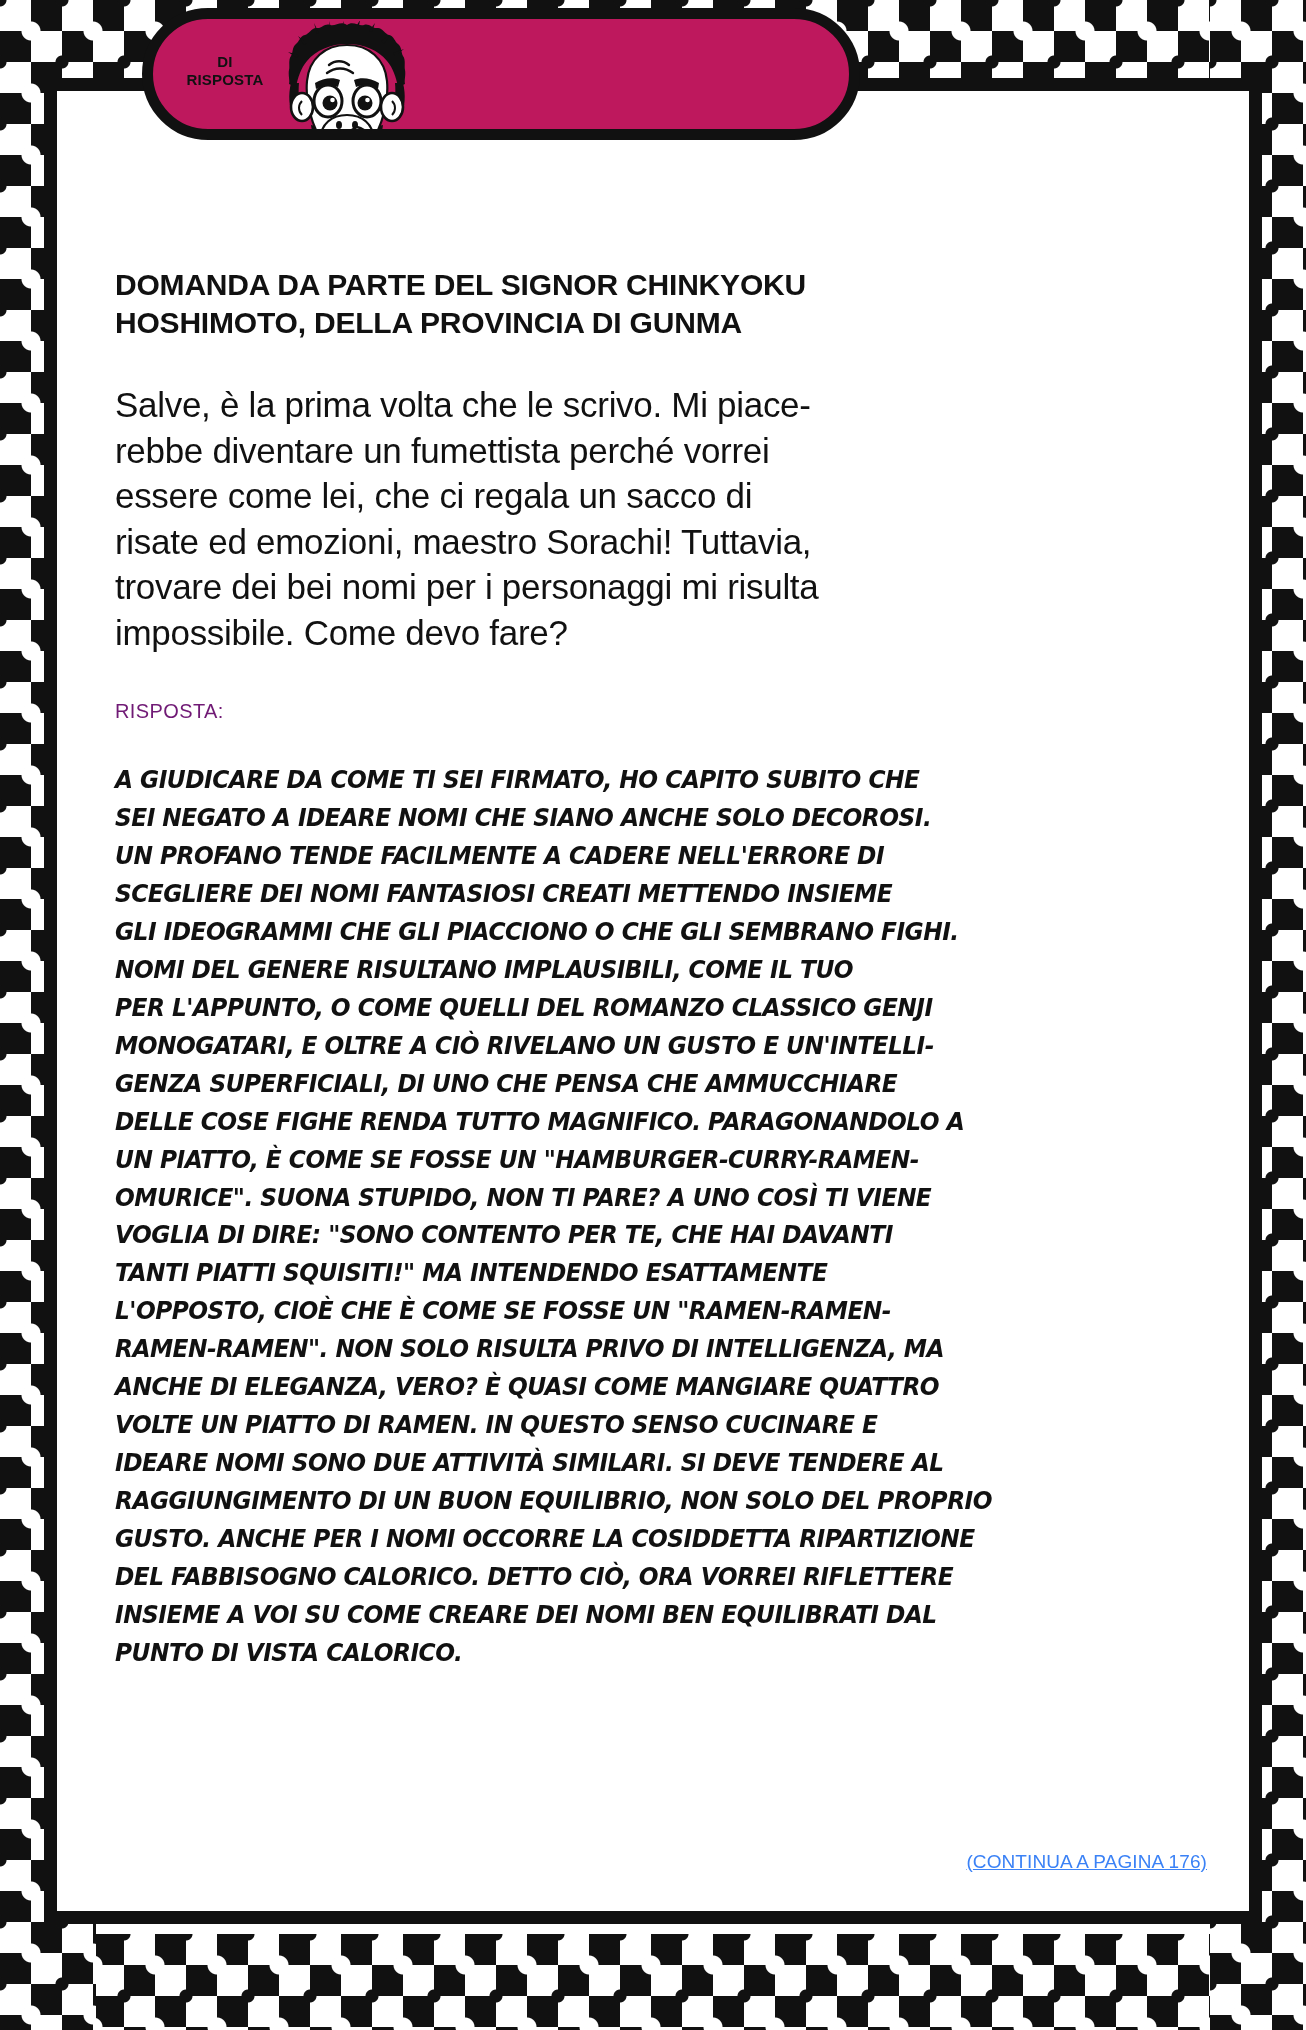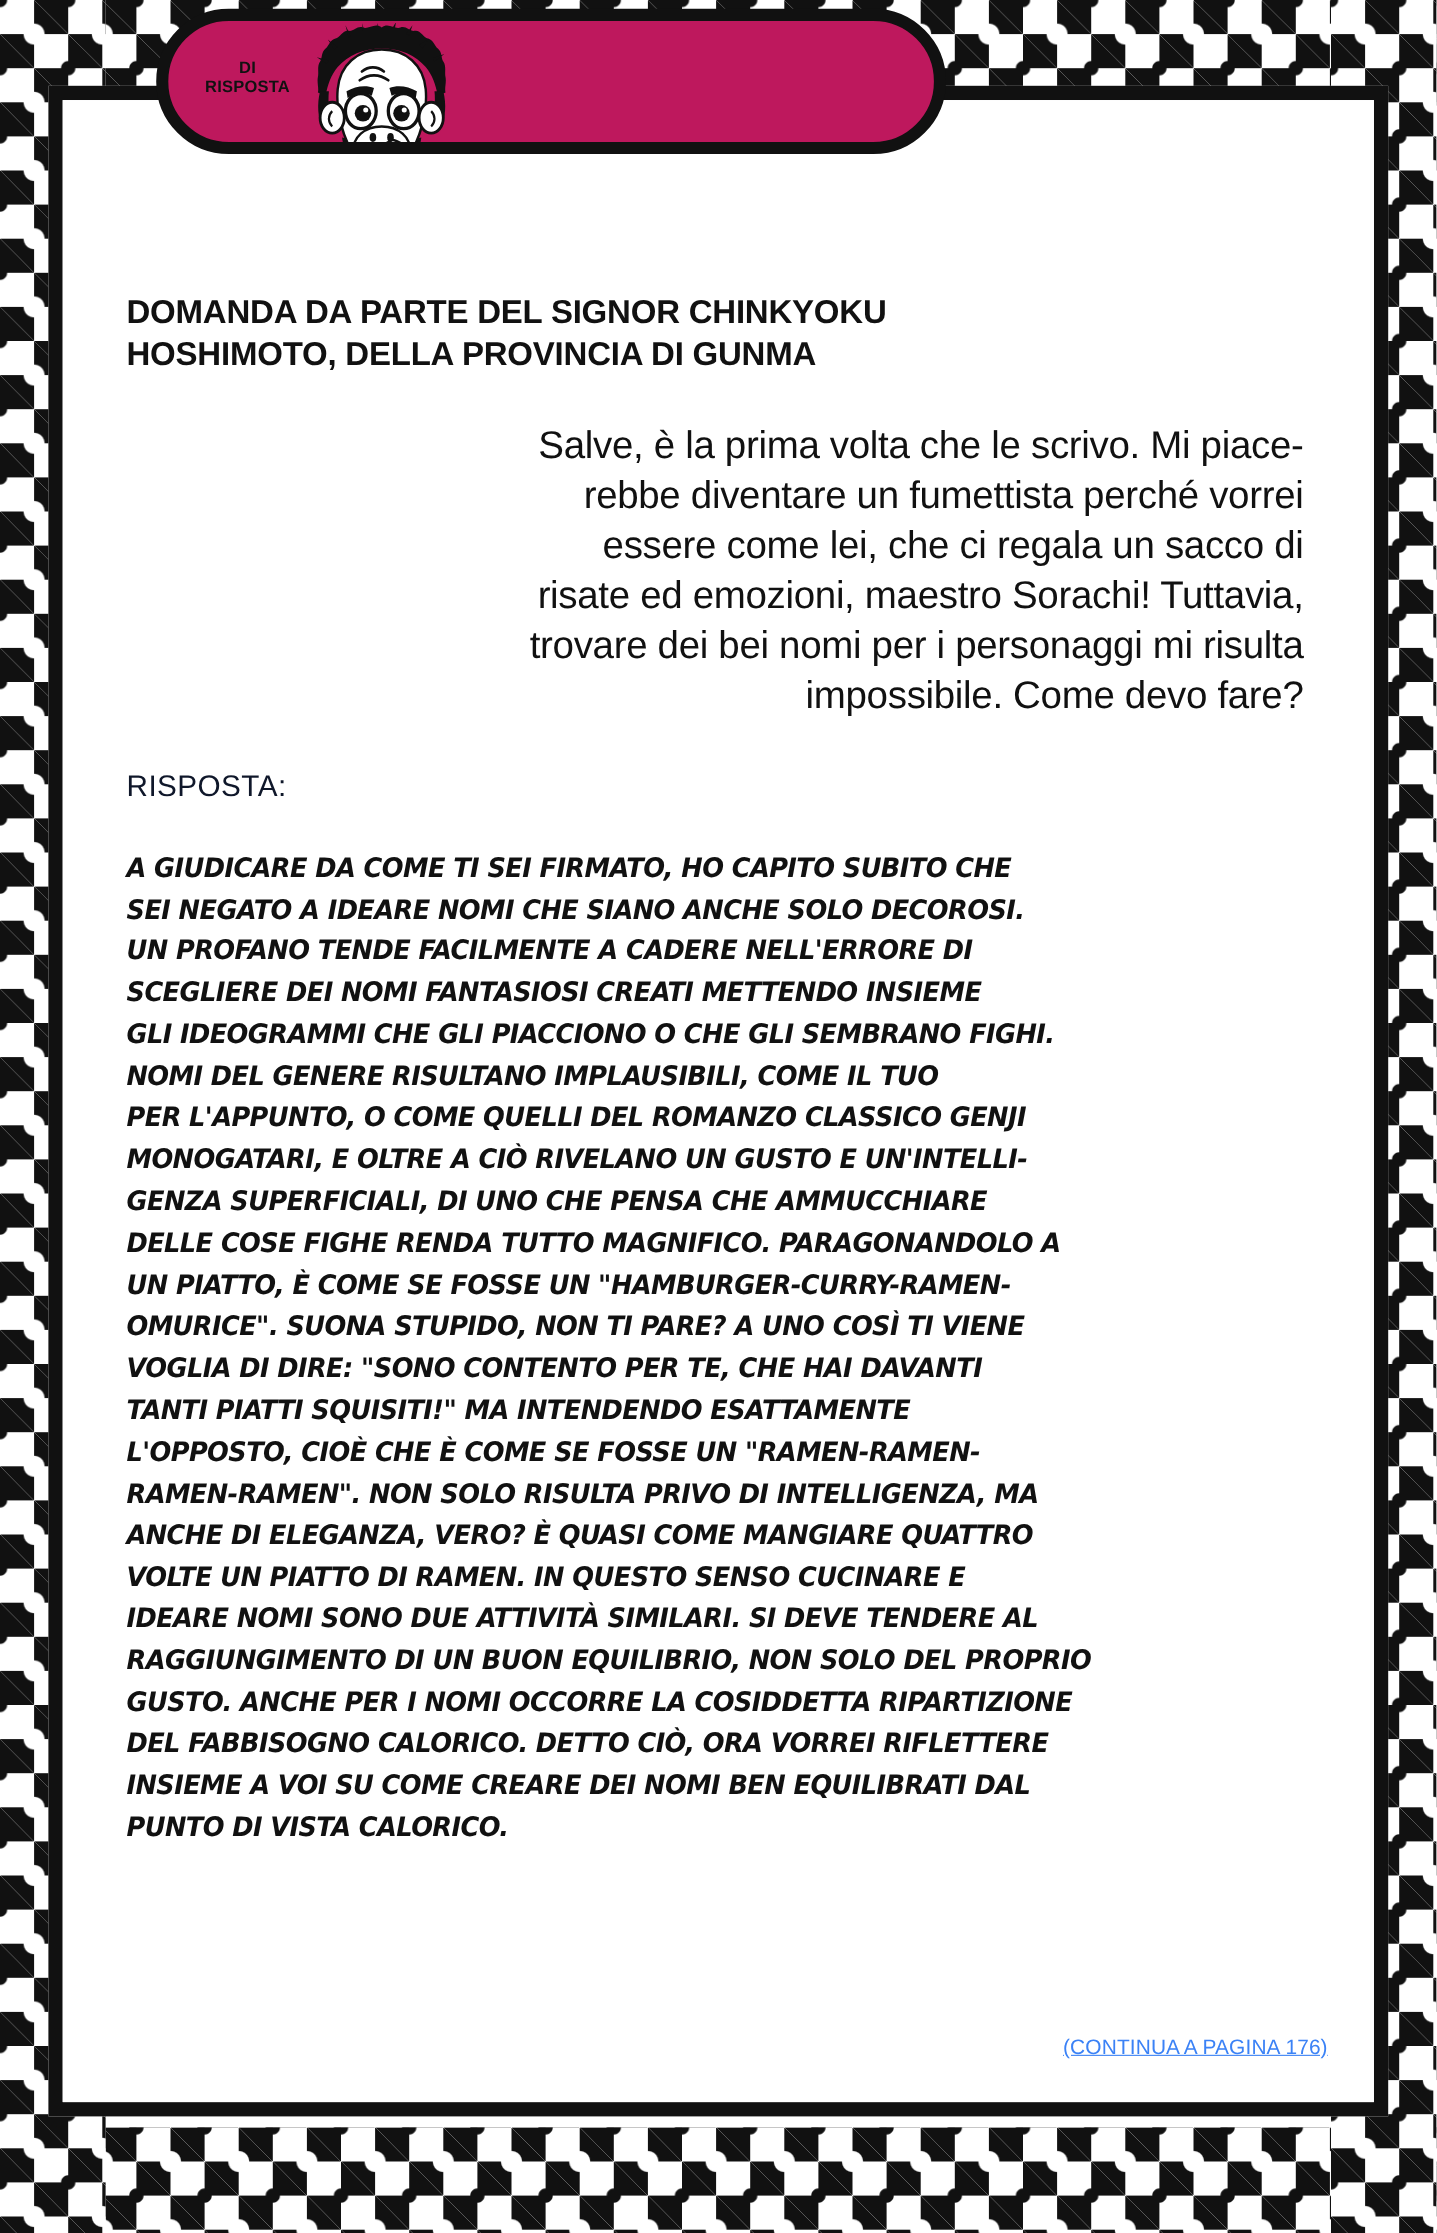--- a/index.html
+++ b/index.html
@@ -145,28 +145,27 @@
     margin: 0 0 40px 0;
   }
 
   #question-body {
     font-size: 35px;
     line-height: 1.30;
     letter-spacing: -0.3px;
     color: #111;
     white-space: pre-line;
     margin: 0 0 44px 0;
-    text-align: right;
   }
 
   #answer-label {
-    font-size: 27px;
+    font-size: 20px;
     line-height: 1.2;
     letter-spacing: 0.4px;
-    color: #0f172a;
+    color: #701a75;
     margin: 0 0 38px 0;
   }
 
   #answer-body {
     font-family: "DejaVu Sans", sans-serif;
     font-weight: bold;
     font-style: italic;
     font-size: 24.4px;
     line-height: 1.555;
     letter-spacing: -0.55px;

